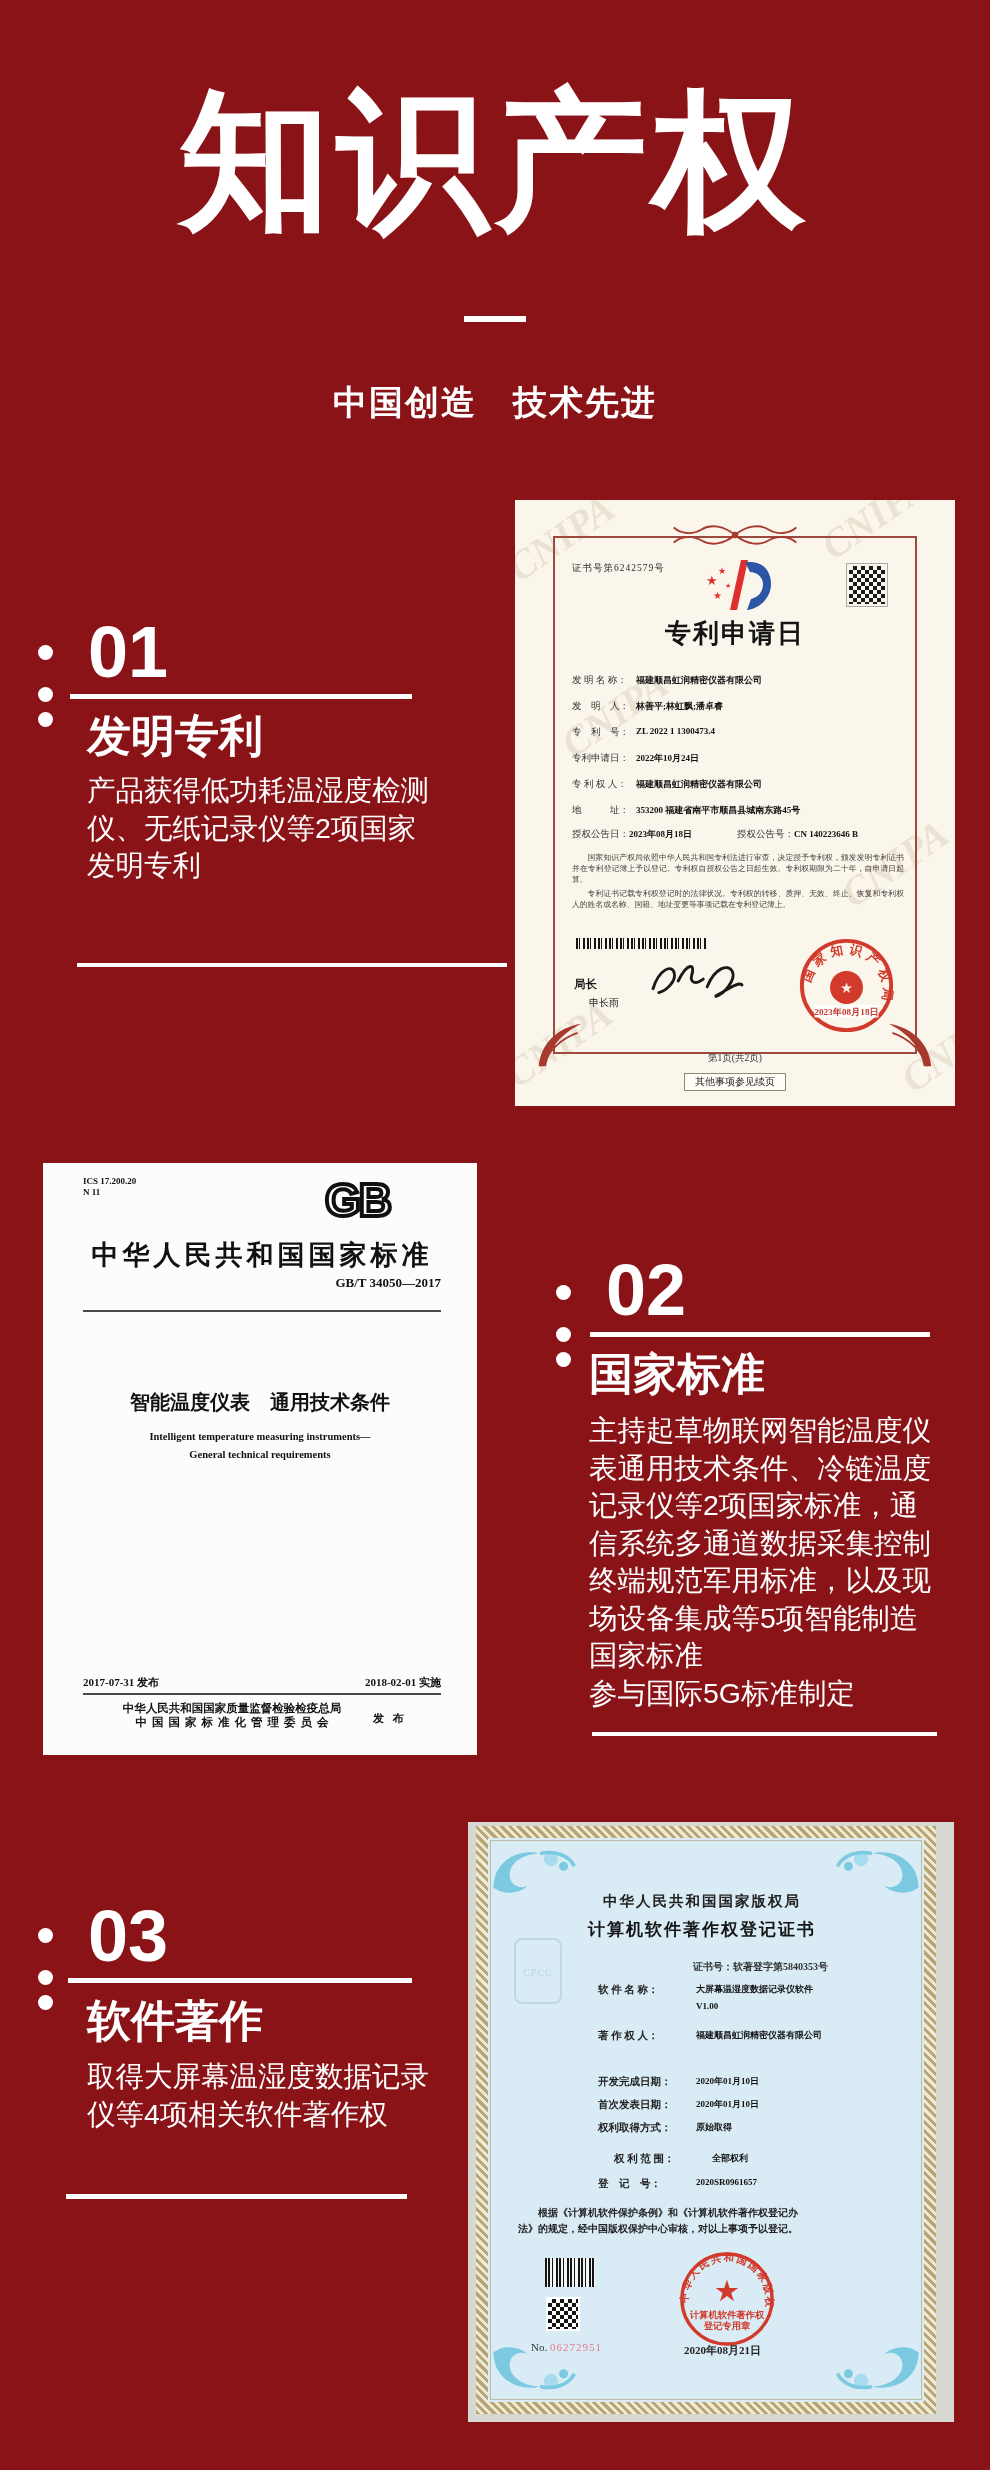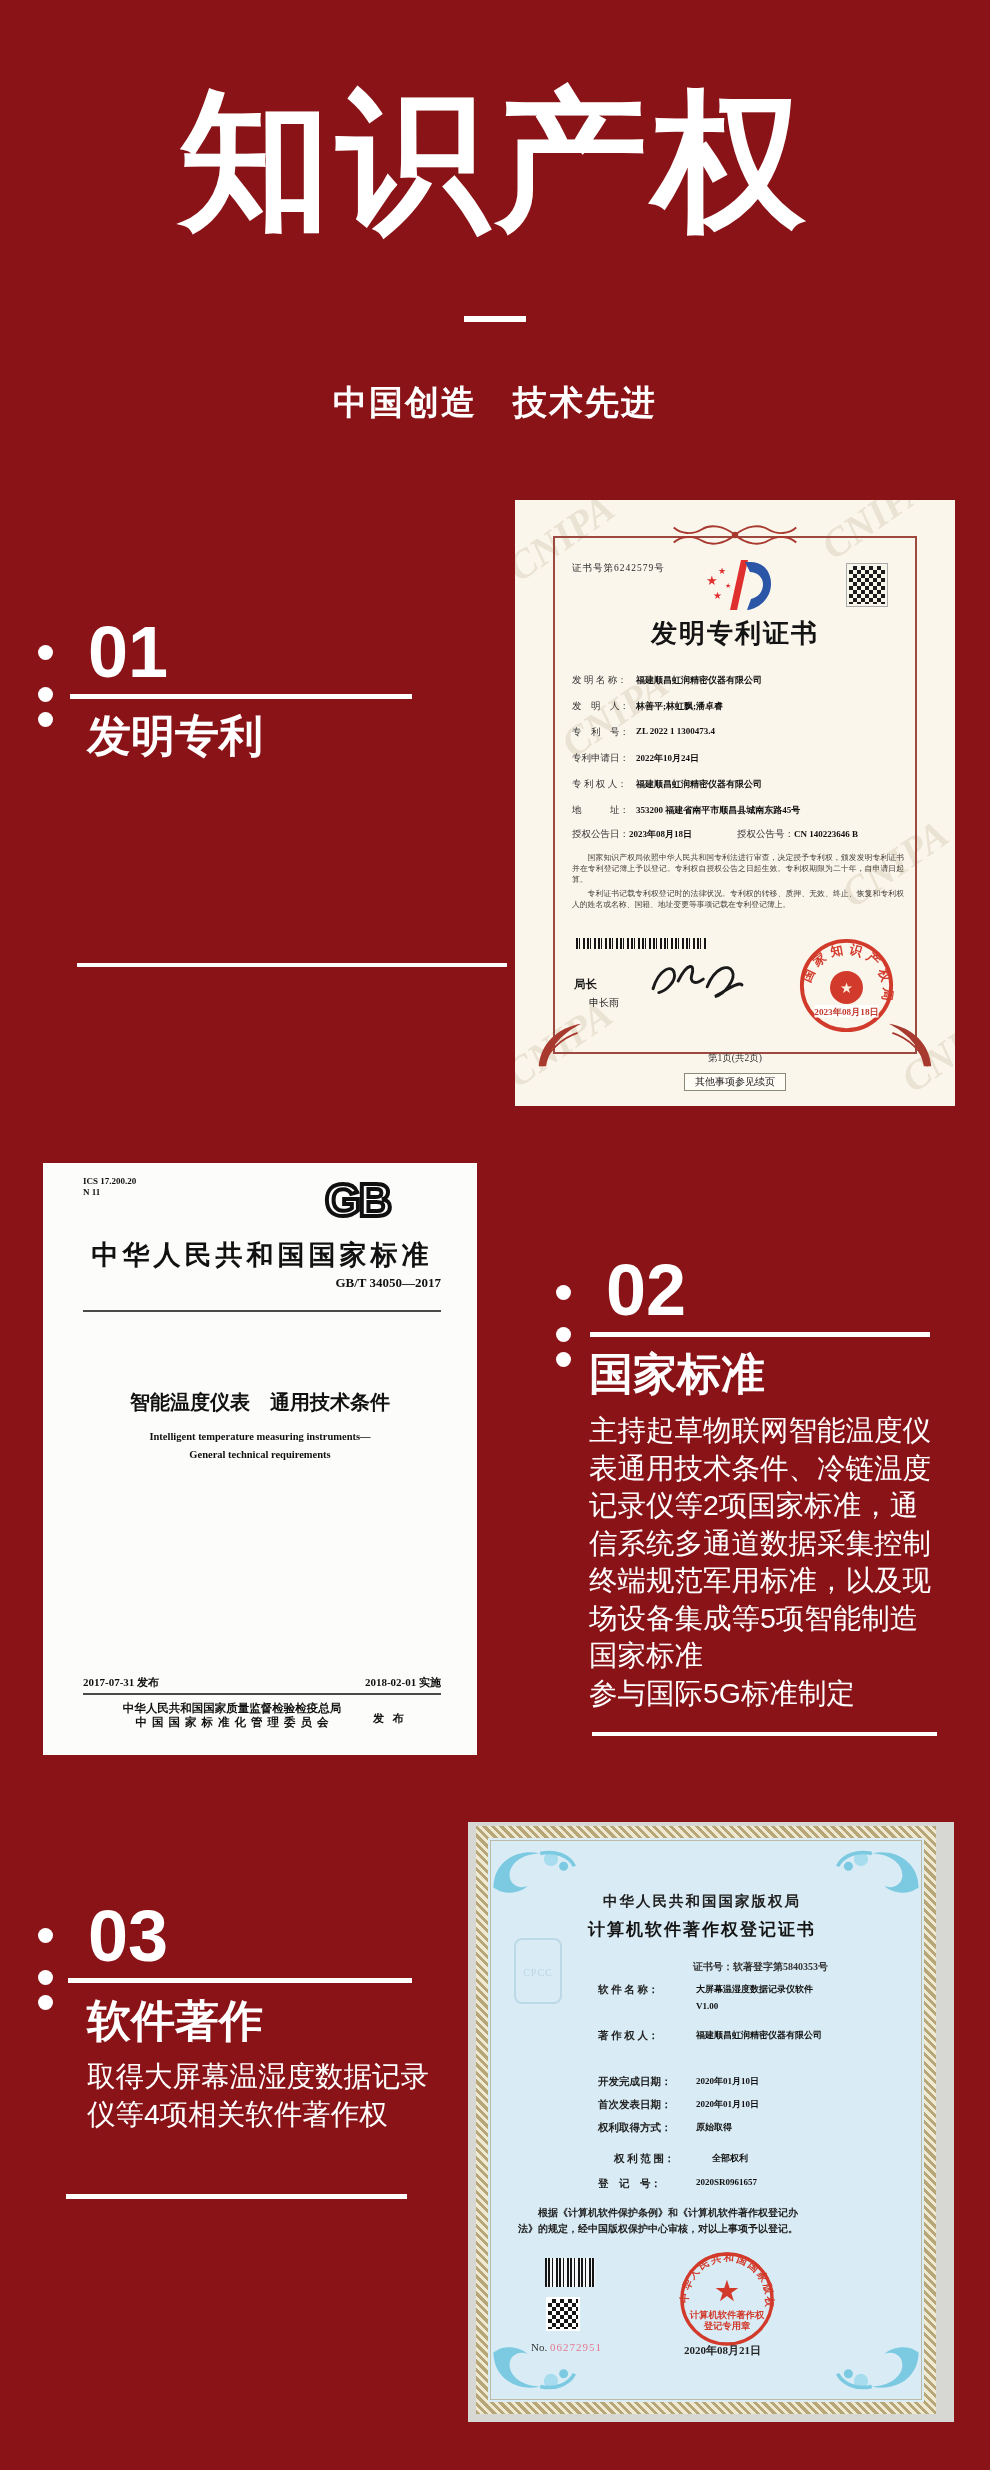--- a/index.html
+++ b/index.html
@@ -108,20 +108,21 @@
   <div class="abs main-title">知识产权</div>
   <div class="abs title-divider"></div>
   <div class="abs subtitle">中国创造　技术先进</div>
 
   <div class="abs dot" style="left:38px;top:645px"></div>
   <div class="abs dot" style="left:38px;top:687px"></div>
   <div class="abs dot" style="left:38px;top:712px"></div>
   <div class="abs sec-num" style="left:88px;top:616px">01</div>
   <div class="abs num-line" style="left:70px;top:694px;width:342px"></div>
   <div class="abs sec-heading" style="left:87px;top:712px">发明专利</div>
+  <div class="abs sec-body" style="left:87px;top:772px;width:352px">产品获得低功耗温湿度检测仪、无纸记录仪等2项国家发明专利</div>
   <div class="abs close-line" style="left:77px;top:963px;width:430px"></div>
 
   <div class="abs patent-cert">
     <div class="wm" style="left:-14px;top:14px">CNIPA</div>
     <div class="wm" style="left:300px;top:-8px">CNIPA</div>
     <div class="wm" style="left:40px;top:190px">CNIPA</div>
     <div class="wm" style="left:320px;top:340px">CNIPA</div>
     <div class="wm" style="left:-16px;top:520px">CNIPA</div>
     <div class="wm" style="left:380px;top:525px">CNIPA</div>
 
@@ -147,21 +148,21 @@
       <text x="1" y="27" font-size="13" fill="#e02f2f">★</text>
       <text x="13" y="16" font-size="9" fill="#e02f2f">★</text>
       <text x="8" y="41" font-size="10" fill="#e02f2f">★</text>
       <text x="20" y="30" font-size="7" fill="#e02f2f">★</text>
       <polygon points="36,2 43,2 32,52 25,52" fill="#e02f2f"></polygon>
       <path d="M40 4 h5 c14 0 21 10 21 22 c0 13 -10 24 -24 26 l4 -11 c8 -2 12 -8 12 -15 c0 -7 -6 -12 -13 -12 z" fill="#2b55a7"></path>
     </svg>
 
     <div class="abs qr" style="left:332px;top:64px;width:40px;height:42px"></div>
 
-    <div class="abs pc-title">发明专利证书</div>
+    <div class="abs pc-title">专利申请日</div>
 
     <div class="abs pc-fields">
       <div class="pc-row">
           <span class="pc-label">发 明 名 称：</span>
           <span class="pc-value">福建顺昌虹润精密仪器有限公司</span>
         </div>
       <div class="pc-row">
           <span class="pc-label">发　明　人：</span>
           <span class="pc-value">林善平;林虹飘;潘卓睿</span>
         </div>

